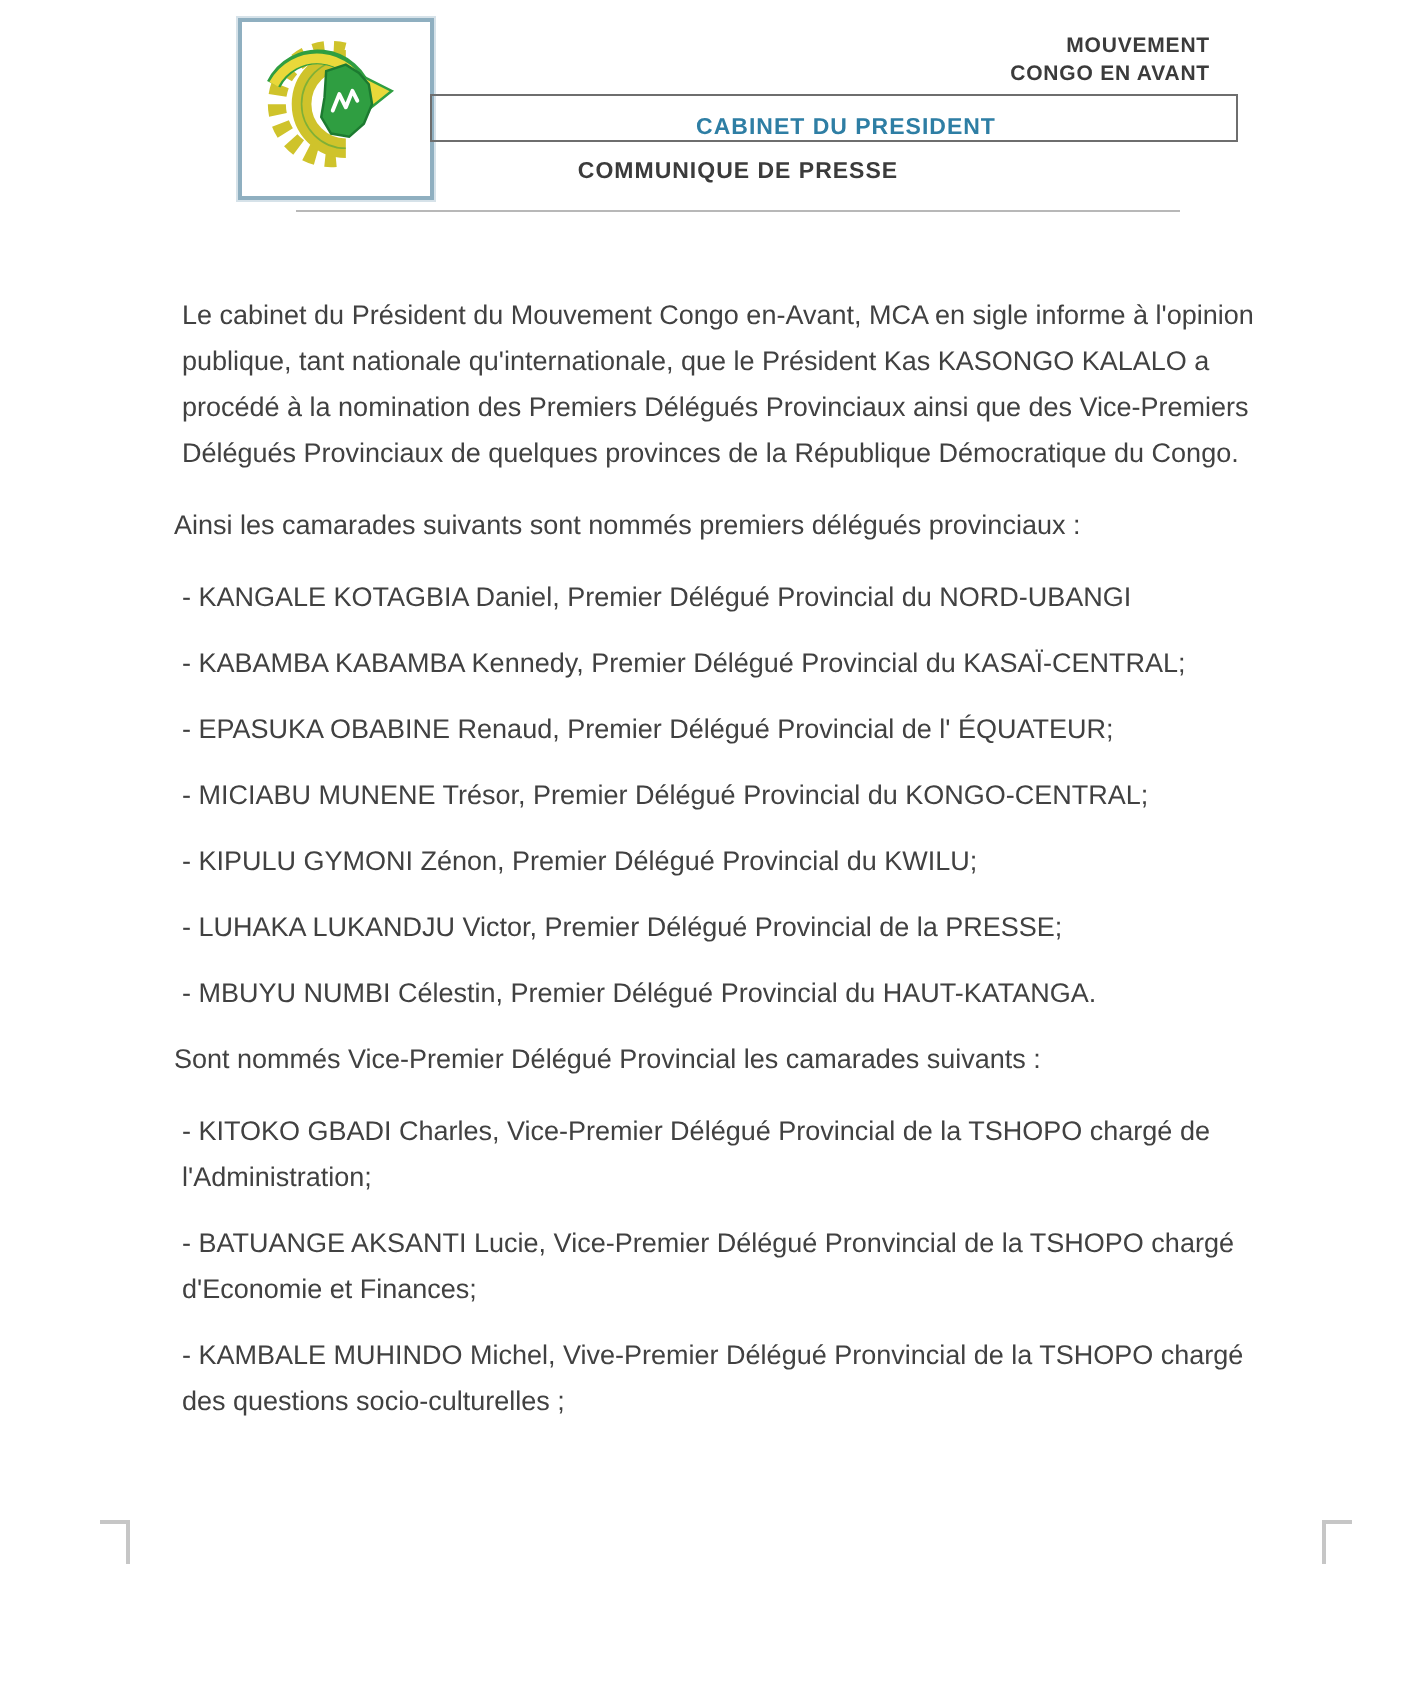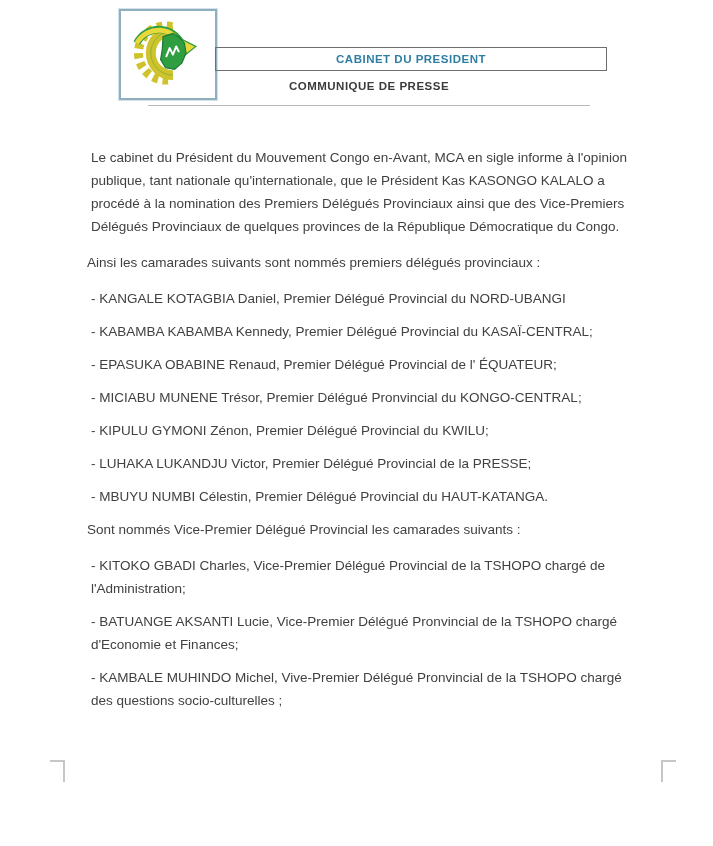--- a/index.html
+++ b/index.html
@@ -21,21 +21,21 @@
   }
   .org-name{
     position:absolute;top:16px;right:108px;
     text-align:right;
     font-size:10.5px;font-weight:bold;color:#3b3b3b;
     line-height:14px;letter-spacing:.4px;
   }
   .cabinet-box{
     position:absolute;left:215px;top:47px;width:390px;height:22px;
     border:1.5px solid #6e6e6e;
-    display:flex;align-items:center;justify-content:center;
+    display:flex;align-items:flex-end;justify-content:center;padding-left:12px;
   }
   .cabinet-box span{
     font-size:11.5px;font-weight:bold;color:#2e7ea4;letter-spacing:.5px;
   }
   .doc-title{
     position:absolute;left:148px;top:80px;width:442px;
     text-align:center;
     font-size:11.5px;font-weight:bold;color:#3b3b3b;letter-spacing:.5px;
   }
   .title-rule{
@@ -80,37 +80,41 @@
 
         <polygon points="60,26 84,38 64,54" fill="#e9d83a" stroke="#2f9e41" stroke-width="1.5"></polygon>
 
         <path d="M 44 26 L 56 22 L 64 27 L 70 34 L 72 46 L 67 58 L 58 66 L 47 64 L 41 54 L 43 42 Z" fill="#2f9e41" stroke="#1c7a30" stroke-width="1.5"></path>
 
         <path d="M 48 50 L 52 40 L 56 48 L 60 38 L 63 44" fill="none" stroke="#ffffff" stroke-width="2.4" stroke-linecap="round" stroke-linejoin="round"></path>
       </svg>
     </span>
   </div>
 
+  <div class="org-name">
+    <div>MOUVEMENT</div>
+    <div>CONGO EN AVANT</div>
+  </div>
 
   <div class="cabinet-box">
     <span>CABINET DU PRESIDENT</span>
   </div>
 
   <div class="doc-title">COMMUNIQUE DE PRESSE</div>
   <div class="title-rule"></div>
 
   <div class="body-text">
     <p>Le cabinet du Président du Mouvement Congo en-Avant, MCA en sigle informe à l'opinion publique, tant nationale qu'internationale, que le Président Kas KASONGO KALALO a procédé à la nomination des Premiers Délégués Provinciaux ainsi que des Vice-Premiers Délégués Provinciaux de quelques provinces de la République Démocratique du Congo.</p>
 
     <p class="intro">Ainsi les camarades suivants sont nommés premiers délégués provinciaux :</p>
 
     <div class="list-item">- KANGALE KOTAGBIA Daniel,  Premier Délégué Provincial du  NORD-UBANGI</div>
     <div class="list-item">- KABAMBA KABAMBA Kennedy, Premier Délégué Provincial du KASAÏ-CENTRAL;</div>
     <div class="list-item">- EPASUKA OBABINE Renaud, Premier Délégué Provincial de l' ÉQUATEUR;</div>
-    <div class="list-item">- MICIABU MUNENE Trésor, Premier Délégué Pronvincial du KONGO-CENTRAL;</div>
+    <div class="list-item">- MICIABU MUNENE Trésor, Premier Délégué Provincial du KONGO-CENTRAL;</div>
     <div class="list-item">- KIPULU GYMONI Zénon, Premier Délégué Provincial du KWILU;</div>
     <div class="list-item">- LUHAKA LUKANDJU Victor, Premier Délégué Provincial de la PRESSE;</div>
     <div class="list-item">- MBUYU NUMBI Célestin, Premier Délégué Provincial du HAUT-KATANGA.</div>
 
     <p class="intro" style="margin-top:3px;">Sont nommés Vice-Premier Délégué Provincial les camarades suivants :</p>
 
     <div class="list-item">- KITOKO GBADI Charles, Vice-Premier Délégué Provincial de la TSHOPO chargé de l'Administration;</div>
     <div class="list-item">- BATUANGE AKSANTI Lucie, Vice-Premier Délégué Pronvincial de la TSHOPO chargé d'Economie et Finances;</div>
     <div class="list-item">- KAMBALE MUHINDO Michel, Vive-Premier Délégué Pronvincial de la TSHOPO chargé des questions socio-culturelles ;</div>
   </div>

